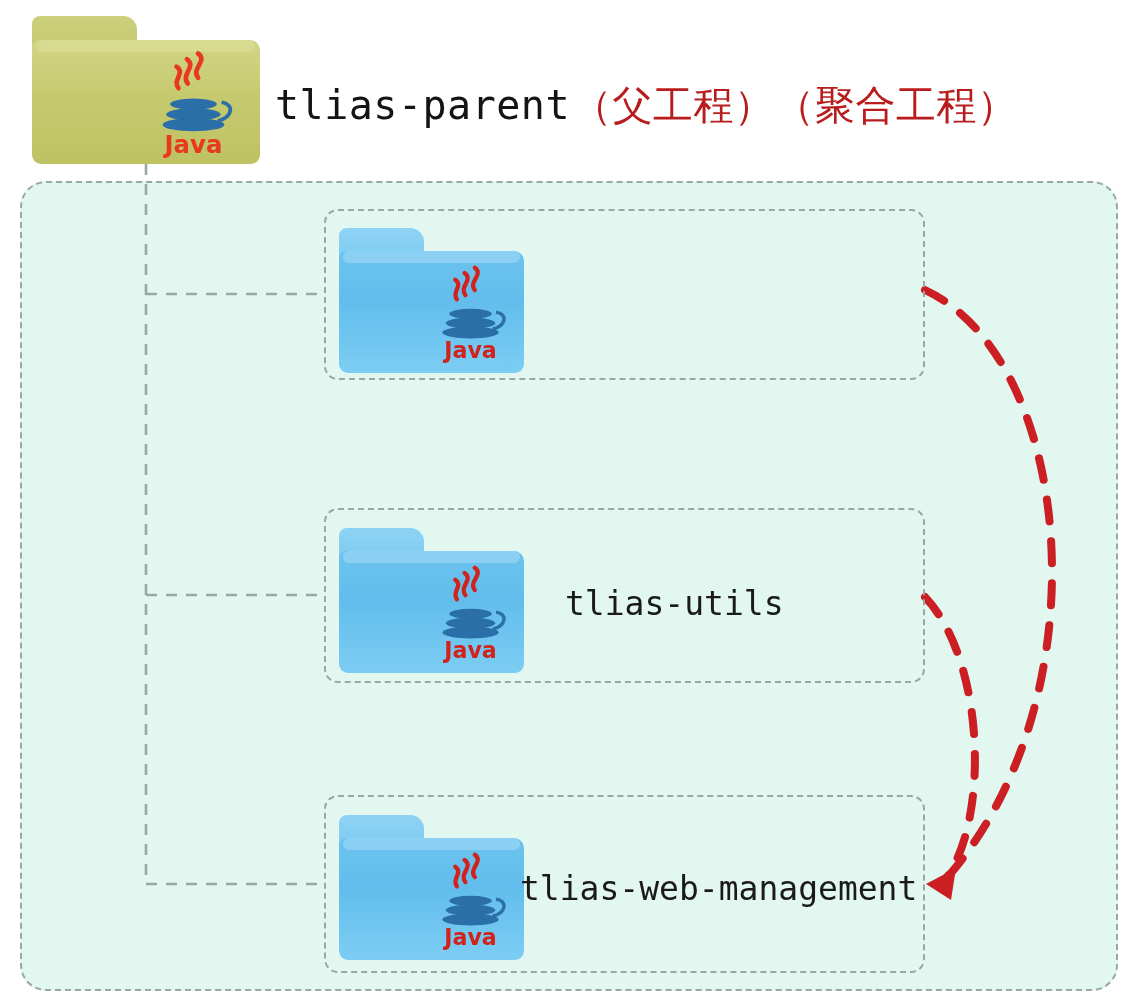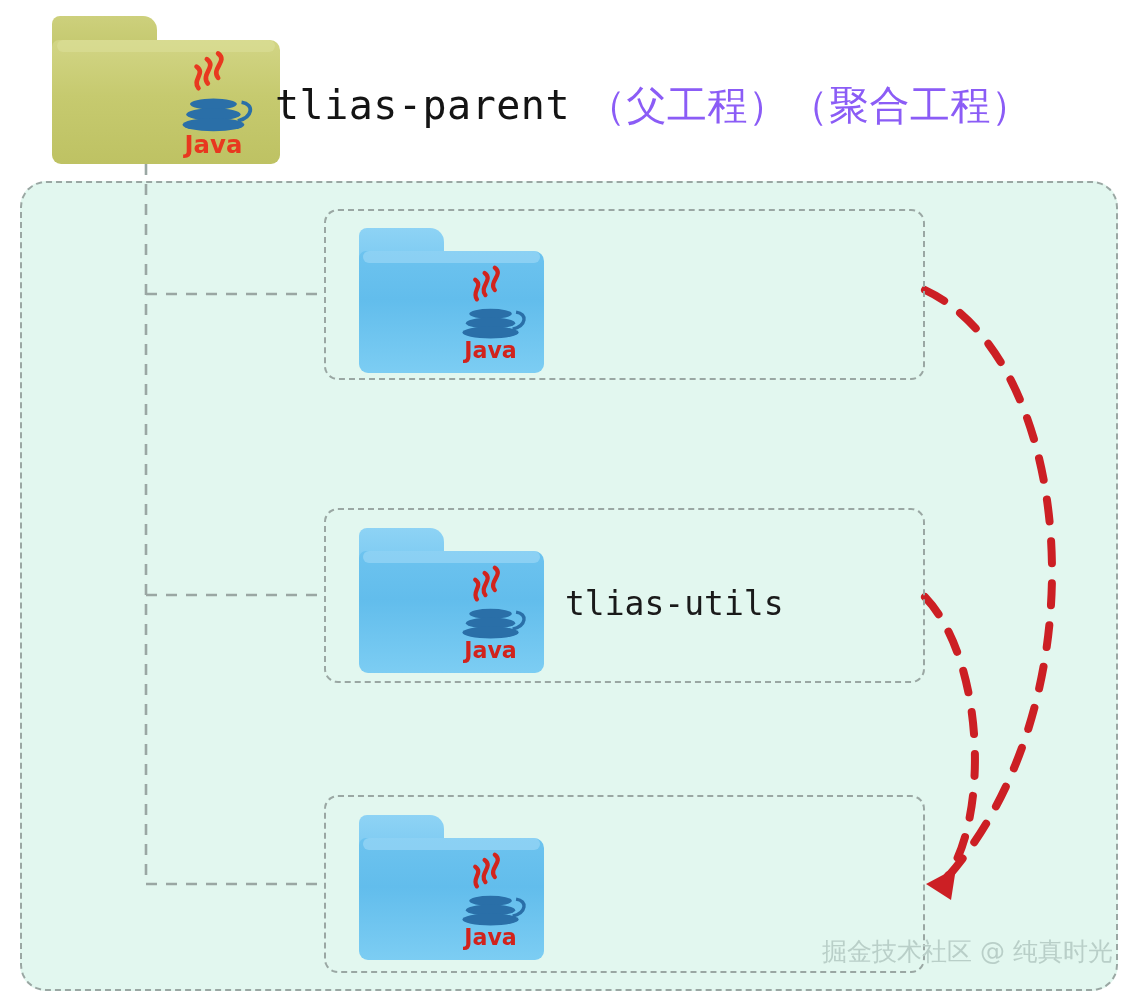--- a/index.html
+++ b/index.html
@@ -42,21 +42,20 @@
   }
   .module-box.pojo   { left: 324px; top: 209px; width: 601px; height: 171px; }
   .module-box.utils  { left: 324px; top: 508px; width: 601px; height: 175px; }
   .module-box.webmgr { left: 324px; top: 795px; width: 601px; height: 178px; }
 
   
   .folder {
     position: absolute;
     width: 100%;
     height: 100%;
-    margin-left: 20px;
   }
   .folder .tab {
     position: absolute;
     left: 0;
     top: 0;
     width: 46%;
     height: 22%;
     border-radius: 8px 14px 0 0;
   }
   .folder .body {
@@ -112,24 +111,24 @@
     font-size: 40px;
     letter-spacing: 0.5px;
   }
   .title-main {
     color: #141414;
     font-family: "DejaVu Sans Mono", "Liberation Mono", monospace;
     font-weight: 500;
     text-align: center;
   }
   .title-note {
-    color: #8b5cf6;
+    color: #b91c1c;
     font-family: Liberation Mono, monospace;
     font-weight: 500;
-    margin-left: 16px;
+    margin-left: 2px;
   }
 
   .module-label {
     position: absolute;
     white-space: nowrap;
     color: #1a1a1a;
     font-size: 33px;
     font-family: "DejaVu Sans Mono", "Liberation Mono", monospace;
     letter-spacing: 0px;
   }
@@ -286,16 +285,16 @@
             <ellipse cx="50" cy="62" rx="25" ry="6"></ellipse>
             <ellipse cx="50" cy="73" rx="29" ry="6.5"></ellipse>
             <ellipse cx="50" cy="84" rx="33" ry="7"></ellipse>
           </g>
           <path d="M80 60 C 94 62, 92 76, 76 80" fill="none" stroke="#2a6fa8" stroke-width="4"></path>
           <text x="50" y="114" text-anchor="middle" font-family="DejaVu Sans, Liberation Sans, sans-serif" font-size="26" font-weight="bold" fill="#d1231d">Java</text>
         </svg>
       </div>
     </div>
   </div>
-
-  <div class="watermark">掘金技术社区 @ 纯真时光</div>
+  <div class="module-label webmgr">tlias-web-management</div>
+
 
 </div>
 
 </body></html>

